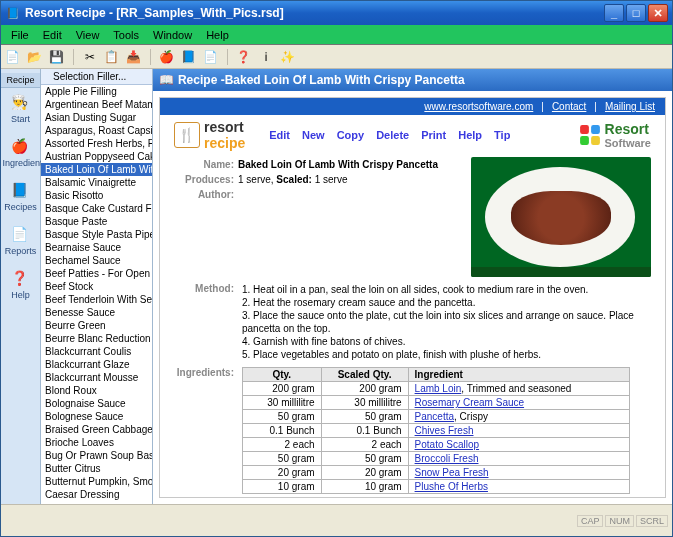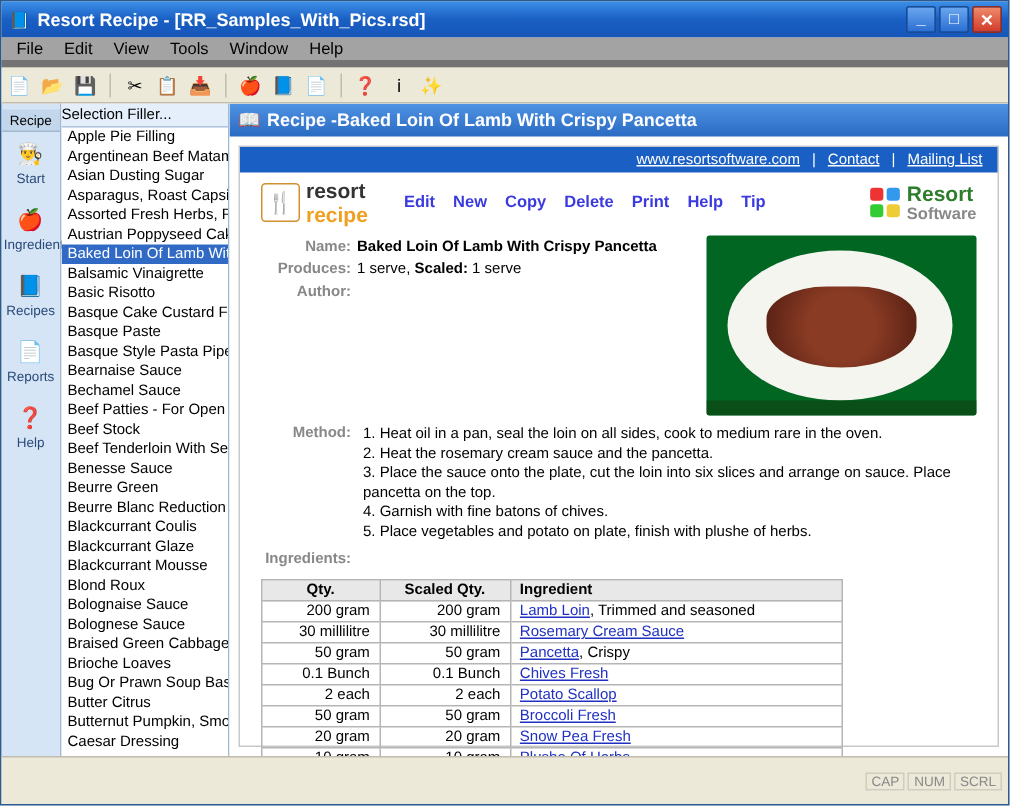--- a/index.html
+++ b/index.html
@@ -5,32 +5,32 @@
   * { box-sizing: border-box; margin: 0; padding: 0; }
   body { font-family: Tahoma, Arial, sans-serif; font-size: 11px; background: #3b6ea5; width: 673px; height: 537px; overflow: hidden; }
   .window { width: 673px; height: 537px; border: 1px solid #2a5a8f; background: #ece9d8; display: flex; flex-direction: column; }
   .titlebar { height: 24px; background: linear-gradient(to bottom, #3b8fe8 0%, #1a5fc3 50%, #1656b8 100%); display: flex; align-items: center; padding: 0 4px; color: #fff; }
   .titlebar .icon { width: 16px; height: 16px; margin-right: 4px; display:inline-flex;align-items:center;justify-content:center;font-size:11px;}
   .titlebar .title { flex: 1; font-weight: bold; font-size: 12px; }
   .winbtns { display: flex; gap: 2px; }
   .winbtn { width: 20px; height: 18px; border-radius: 2px; display: flex; align-items: center; justify-content: center; font-family: Arial; font-size: 11px; font-weight: bold; color:#fff; }
   .winbtn.min, .winbtn.max { background: linear-gradient(#6aa6ef,#2b6fd2); border:1px solid #1b4b92;}
   .winbtn.close { background: linear-gradient(#ef8a6a,#d23a2b); border:1px solid #922b1b;}
-  .menubar { height: 20px; background: #a3a3a3; display: flex; align-items: center; padding: 0 4px; gap: 2px; border-bottom:5px solid #737373;}
+  .menubar { height: 20px; background: #22c55e; display: flex; align-items: center; padding: 0 4px; gap: 2px; border-bottom:1px solid #737373;}
   .menubar span { padding: 2px 6px; }
   .toolbar { height: 24px; background: #ece9d8; display: flex; align-items: center; padding: 0 4px; gap: 6px; border-bottom:1px solid #c0bcae;}
   .toolbar .sep { width:1px; height:16px; background:#c0bcae; margin: 0 2px;}
   .tbi { width:16px; height:16px; display:inline-flex; align-items:center; justify-content:center; font-size:12px;}
   .main { flex: 1; display: flex; overflow: hidden; }
   .leftnav { width: 40px; background: #d6e5f5; border-right:1px solid #a0b8d0; display:flex; flex-direction:column; align-items:center; padding-top:4px;}
   .leftnav .navitem { width: 36px; text-align:center; padding: 4px 0 8px 0; font-size:9px; color:#2a4a7a;}
   .leftnav .navitem .nic { width:20px;height:20px;margin:0 auto 2px auto; display:flex;align-items:center;justify-content:center; font-size:14px;}
   .leftnav-header { font-size:9px; padding:2px; background:#c3d7ec;width:100%;text-align:center;border-bottom:1px solid #9fb9d3;}
   .recipelist { width: 112px; background:#fff; border-right:1px solid #a0b8d0; overflow:hidden; display:flex; flex-direction:column;}
-  .listheader { background:#e5eefb; padding:2px 0; border-bottom:1px solid #b0c4de; font-size:10px;}
+  .listheader { background:#e5eefb; padding:2px 12px; border-bottom:1px solid #b0c4de; font-size:10px;}
   .listbody { flex:1; overflow:hidden; font-size:10px; line-height:13px; white-space:nowrap;}
   .listbody div { padding: 0 4px; overflow:hidden; text-overflow:clip;}
   .listbody div.sel { background:#316ac5; color:#fff;}
   .content { flex:1; display:flex; flex-direction:column; background:#fff; overflow:hidden;}
   .recipetitlebar { height:22px; background: linear-gradient(#4f93e3,#2a6bc3); color:#fff; display:flex; align-items:center; padding:0 6px; font-weight:bold; font-size:12px;}
   .recipetitlebar .ric{margin-right:4px;}
   .recipepage { flex:1; padding:6px; overflow:hidden;}
   .recipecard { border:1px solid #c8c8c8; background:#fff; height:100%; display:flex; flex-direction:column;}
   .topbar { display:flex; justify-content:flex-end; padding:3px 10px; font-size:10px; gap:8px;}
   .topbar a{ color:#fff;text-decoration:underline;}
@@ -51,21 +51,21 @@
   .detlabels { text-align:right; color:#888; font-weight:bold; font-size:10px; line-height:15px; width:60px;}
   .detvals { font-size:10px; line-height:15px;}
   .detvals b{font-weight:bold;}
   .photo { margin-left:auto; width:180px; height:120px; background:#062; border-radius:2px; overflow:hidden; position:relative;}
   .plate{position:absolute; left:14px; top:10px; width:150px; height:100px; background:#f5f5f0; border-radius:50%;}
   .food{position:absolute;left:40px;top:34px;width:100px;height:54px;background:radial-gradient(circle,#8a3b24 40%,#5a2214 90%);border-radius:40% 40% 50% 50%;}
   .band{position:absolute;bottom:0;left:0;right:0;height:10px;background:#0a4f18;}
   .method { padding:2px 14px; font-size:10px; display:flex; gap:8px;}
   .method .ml{width:60px;text-align:right;color:#888;font-weight:bold;}
   .method .mt{flex:1; line-height:13px;}
-  .ingred { padding:4px 14px; display:flex; gap:8px;flex-direction:column;}
+  .ingred { padding:4px 14px; display:flex; gap:8px;}
   .ingred .il{width:60px;text-align:right;color:#888;font-weight:bold;font-size:10px;}
   table.ing{border-collapse:collapse; font-size:10px; width:388px;}
   table.ing th{background:#e8e8e8;border:1px solid #b5b5b5;padding:1px 6px;text-align:center;font-weight:bold;}
   table.ing td{border:1px solid #b5b5b5;padding:1px 6px;}
   table.ing td.r{text-align:right;}
   table.ing a{color:#2030c0;text-decoration:underline;}
   .statustabs{height:20px;background:#ece9d8;border-top:1px solid #c0bcae;display:flex;align-items:center;padding:0 4px;gap:2px;font-size:10px;}
   .statustabs .stab{border:1px solid #b0ac9e;background:#f5f3e9;padding:1px 6px;border-radius:2px 2px 0 0;}
   .statustabs .stab.active{background:#fff;}
   .statusbar{height:32px;background:#ece9d8;border-top:1px solid #c0bcae;display:flex;align-items:center;justify-content:flex-end;padding:0 4px;gap:2px;font-size:9px;color:#888;}

